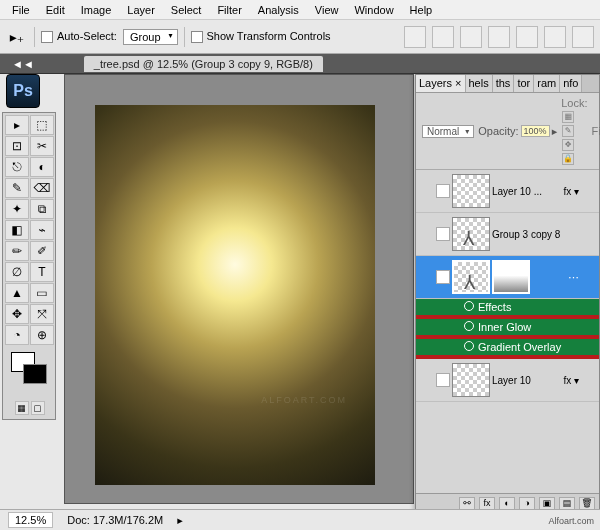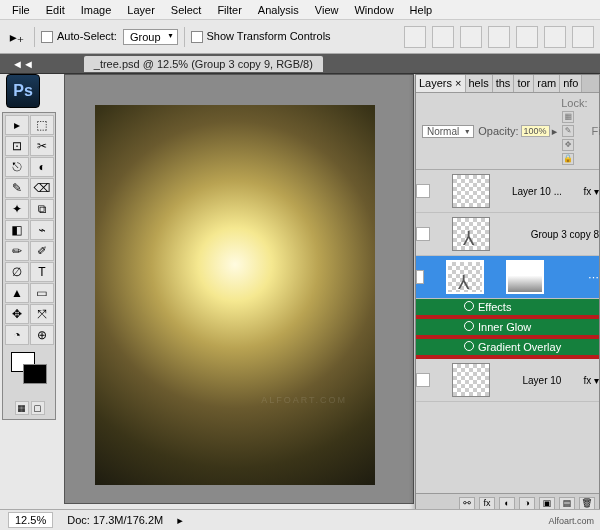--- a/index.html
+++ b/index.html
@@ -40,21 +40,21 @@
 .panel-tabs span { padding: 2px 3px; border-right: 1px solid #aaa; background: #d6d6d6; cursor: default; white-space: nowrap; overflow: hidden; }
 .panel-tabs span.active { background: #e8e8e8; }
 .panel-opts { padding: 4px 6px; display: flex; flex-direction: row; gap: 4px; border-bottom: 1px solid #aaa; font-size: 10px; color: #555; }
 .panel-row { display: flex; align-items: center; justify-content: space-between; gap: 4px; }
 .panel-row .select { font-size: 10px; padding: 0 14px 0 4px; }
 .panel-row .pct { border: 1px solid #aaa; background: #fef9c3; padding: 0 2px; font-size: 9px; }
 .lockrow { color: #777; }
 .lockrow .mic { width: 12px; height: 12px; border: 1px solid #aaa; display: inline-block; margin: 0 1px; font-size: 8px; text-align: center; line-height: 10px; }
 
 .layer-list { overflow: hidden; height: 320px; position: relative; }
-.layer { display: flex; align-items: center; padding: 4px 0; border-bottom: 1px solid #c0c0c0; gap: 22px; text-align: right; }
+.layer { display: flex; align-items: center; padding: 4px 20px; border-bottom: 1px solid #c0c0c0; gap: 2px; }
 .layer.sel { background: #3a8ee6; color: #fff; }
 .vis { width: 14px; height: 14px; border: 1px solid #aaa; background: #fff; }
 .thumb { width: 38px; height: 34px; border: 1px solid #888; background: #fff; position: relative; flex-shrink: 0; }
 .thumb.checker { background-image: linear-gradient(45deg,#ccc 25%,transparent 25%,transparent 75%,#ccc 75%),linear-gradient(45deg,#ccc 25%,#fff 25%,#fff 75%,#ccc 75%); background-size: 8px 8px; background-position: 0 0,4px 4px; }
 .thumb.mask { background: linear-gradient(#fff 45%, #888 100%); }
 .thumb.sel { border: 2px solid #fff; }
 .layer .name { flex: 1; font-size: 10px; white-space: nowrap; overflow: hidden; }
 .layer .fx { font-size: 10px; }
 .tree { position: absolute; top: 6px; left: 10px; font-size: 20px; color: #555; }
 

